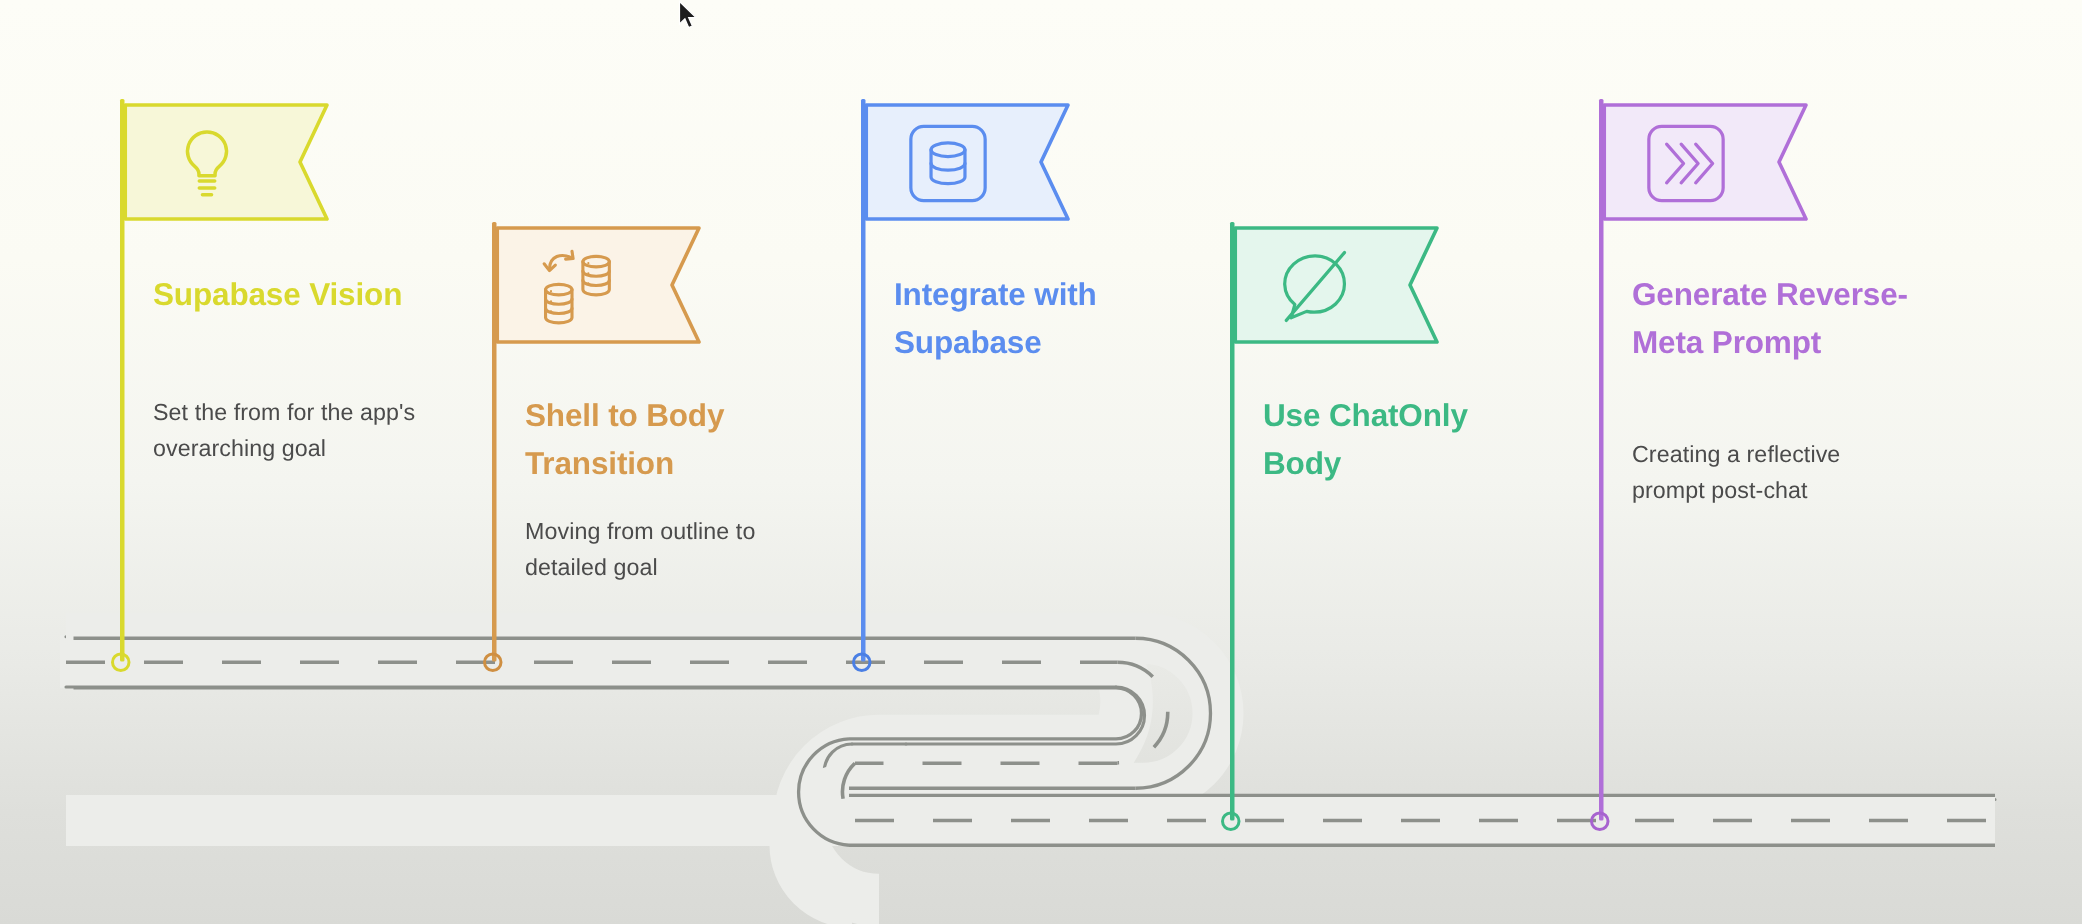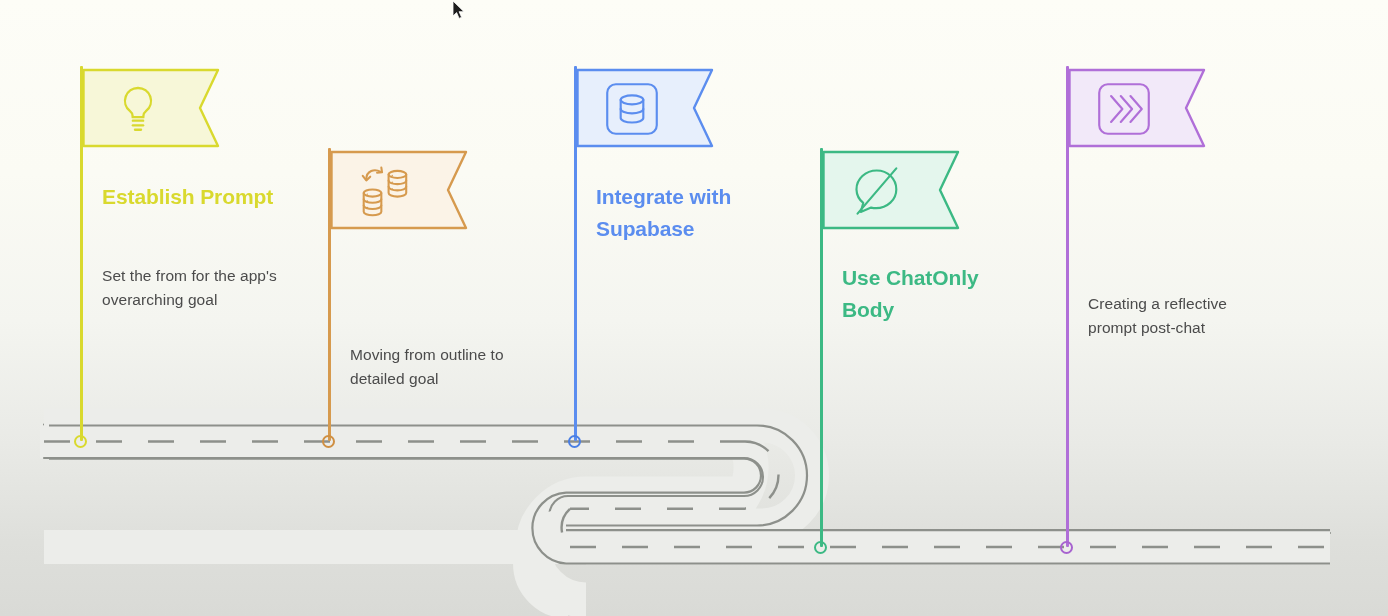--- a/index.html
+++ b/index.html
@@ -190,21 +190,21 @@
           </svg>
           <div style="position: absolute; left: 28px; top: 14px; width: 56px; height: 54px; display: flex; align-items: center; justify-content: center;">
             <svg viewBox="0 0 48 48" width="48" height="48">
               <path stroke="#d9d92e" fill="none" stroke-width="2" stroke-linecap="round" stroke-linejoin="round" d="M24 6 a11 11 0 0 0 -7 19.6 c1.7 1.4 2.4 2.8 2.4 4.4 l0 1 h9.2 l0 -1 c0 -1.6 0.7 -3 2.4 -4.4 A11 11 0 0 0 24 6 Z"></path>
               <path stroke="#d9d92e" fill="none" stroke-width="2" stroke-linecap="round" stroke-linejoin="round" d="M19.6 34 h8.8"></path>
               <path stroke="#d9d92e" fill="none" stroke-width="2" stroke-linecap="round" stroke-linejoin="round" d="M19.6 38 h8.8"></path>
               <path stroke="#d9d92e" fill="none" stroke-width="2" stroke-linecap="round" stroke-linejoin="round" d="M21.4 41.8 h5.2"></path>
             </svg>
           </div>
         </div>
-        <div class="m-title" style="color: rgb(217, 217, 46); top: 181px;">Establish Prompt</div>
+        <div class="m-title" style="color: rgb(217, 217, 46); top: 181px;">Supabase Vision</div>
         <div class="m-desc" style="top: 264px;">Set the from for the app's overarching goal</div>
       </div>
       <div class="milestone" style="left: 328px; top: 0px; height: 616px;">
         <div class="pole" style="background: rgb(214, 154, 78); left: 0px; top: 148px; height: 293px;"></div>
         <div class="flag" style="top: 150px;">
           <svg viewBox="0 0 140 80" xmlns="http://www.w3.org/2000/svg">
             <path d="M1.5,2 L136,2 L118,40 L136,78 L1.5,78 Z" fill="#fbf3e7" stroke="#d69a4e" stroke-width="2.4" stroke-linejoin="round"></path>
           </svg>
           <div style="position: absolute; left: 28px; top: 14px; width: 56px; height: 54px; display: flex; align-items: center; justify-content: center;">
             <svg viewBox="0 0 54 48" width="54" height="48">
@@ -223,20 +223,21 @@
                 <circle cx="9" cy="33.5" r="0.7" fill="#d69a4e" stroke="none"></circle>
                 <path d="M5.5 38 v6 a8.5 3.4 0 0 0 17 0 v-6"></path>
                 <circle cx="9" cy="40" r="0.7" fill="#d69a4e" stroke="none"></circle>
                 <path d="M8 13 C8 4 16 2.5 22 5.5"></path>
                 <path d="M22.5 1.4 L23.2 6 L18.4 6.4"></path>
                 <path d="M4.6 9.4 L8 13.8 L11.8 10.2"></path>
               </g>
             </svg>
           </div>
         </div>
+        <div class="m-title" style="color: rgb(214, 154, 78); top: 262px;">Shell to Body Transition</div>
         <div class="m-desc" style="top: 343px;">Moving from outline to detailed goal</div>
       </div>
       <div class="milestone" style="left: 574px; top: 0px; height: 616px; padding-left: 13px;">
         <div class="pole" style="background: rgb(91, 141, 239); left: 0px; top: 66px; height: 375px;"></div>
         <div class="flag" style="top: 68px;">
           <svg viewBox="0 0 140 80" xmlns="http://www.w3.org/2000/svg">
             <path d="M1.5,2 L136,2 L118,40 L136,78 L1.5,78 Z" fill="#e7effc" stroke="#5b8def" stroke-width="2.4" stroke-linejoin="round"></path>
           </svg>
           <div style="position: absolute; left: 28px; top: 14px; width: 56px; height: 54px; display: flex; align-items: center; justify-content: center;">
             <svg viewBox="0 0 52 52" width="52" height="52">
@@ -276,20 +277,21 @@
             <svg viewBox="0 0 52 52" width="52" height="52">
               <rect x="3" y="3" width="46" height="46" rx="8" stroke="#b06fd8" fill="none" stroke-width="2" stroke-linecap="round" stroke-linejoin="round"></rect>
               <g stroke="#b06fd8" fill="none" stroke-width="2" stroke-linecap="round" stroke-linejoin="round">
                 <path d="M14 14 L24.5 26 L14 38"></path>
                 <path d="M23 14 L33.5 26 L23 38"></path>
                 <path d="M32 14 L42.5 26 L32 38"></path>
               </g>
             </svg>
           </div>
         </div>
+        <div class="m-title" style="color: rgb(176, 111, 216); top: 181px;">Generate Reverse-Meta Prompt</div>
         <div class="m-desc" style="top: 292px;">Creating a reflective prompt post-chat</div>
       </div>
     </div>
 
   <svg id="cursor" viewBox="0 0 14 20" xmlns="http://www.w3.org/2000/svg" style="left: 452px; top: 0px;">
     <path d="M1,1 L1,16 L4.6,12.6 L7.1,18.4 L9.6,17.3 L7.1,11.7 L12,11.7 Z" fill="#1d1d1d" stroke="#ffffff" stroke-width="0.8"></path>
   </svg>
 
 <div class="marker" style="left: 73.5px; top: 434.5px; border: 2.4px solid rgb(217, 217, 46);"></div>
     <div class="marker" style="left: 321.5px; top: 434.5px; border: 2.4px solid rgb(207, 143, 66);"></div>

